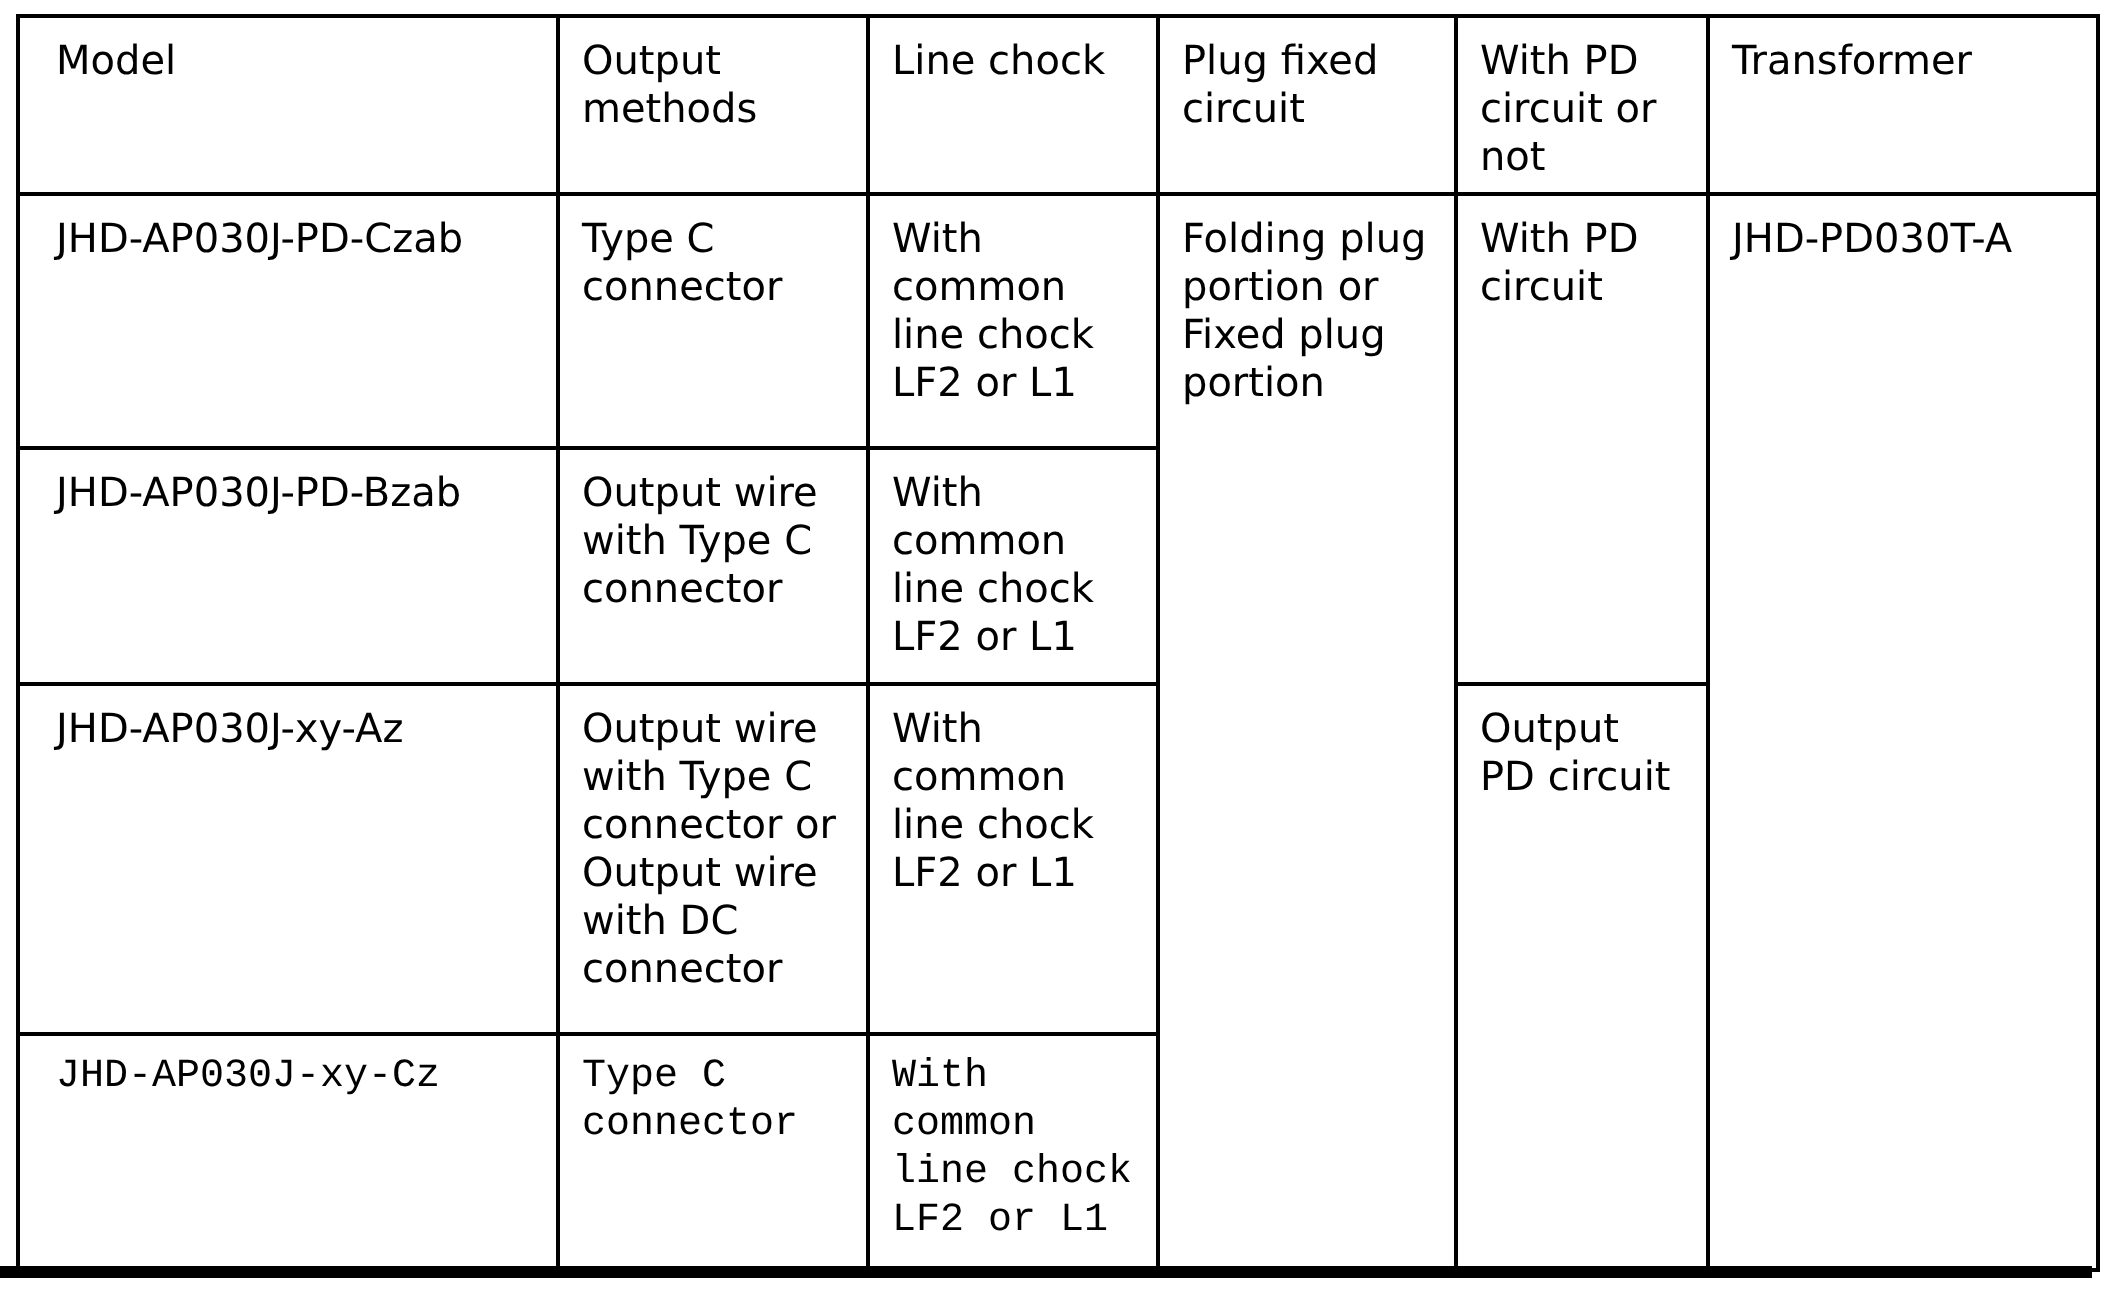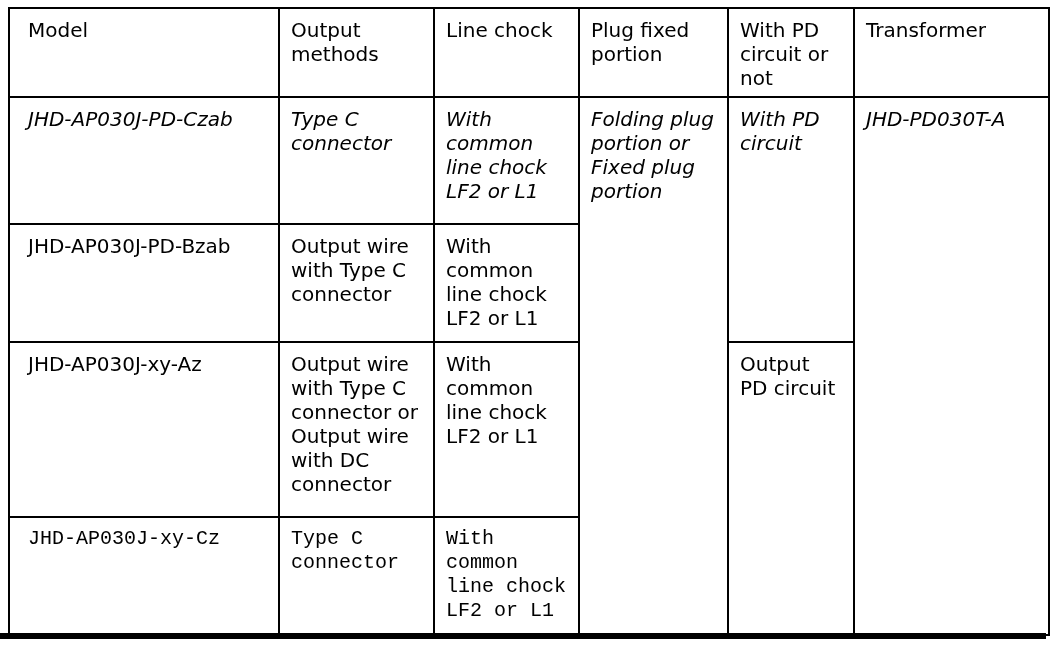--- a/index.html
+++ b/index.html
@@ -27,21 +27,21 @@
     border: 2px solid #000000;
     vertical-align: top;
     text-align: left;
     font-weight: normal;
     padding: 9px 8px 6px 11px;
     white-space: pre-line;
     overflow: hidden;
   }
   table.spec-table .c1 { padding-left: 18px; }
   tr.hdr { height: 88px; }
-  tr.r1  { height: 127px; font-style: italic; }
+  tr.r1  { height: 127px; }
   tr.r2  { height: 118px; }
   tr.r3  { height: 175px; margin-left: 35px; }
   tr.r4  { height: 118px; font-family: Liberation Mono, monospace; }
   .bottom-rule {
     position: absolute;
     left: 0;
     top: 633px;
     width: 1046px;
     height: 6px;
     background: #000000;
@@ -62,21 +62,21 @@
       <col style="width:195px">
     </colgroup>
 
     <tbody>
         <tr class="hdr">
       <th class="c1">Model</th>
       <th>Output
 methods</th>
       <th>Line chock</th>
       <th>Plug fixed
-portion</th>
+circuit</th>
       <th>With PD
 circuit or
 not</th>
       <th>Transformer</th>
     </tr>
 
     <tr class="r1">
       <td class="c1">JHD-AP030J-PD-Czab</td>
       <td>Type C
 connector</td>

